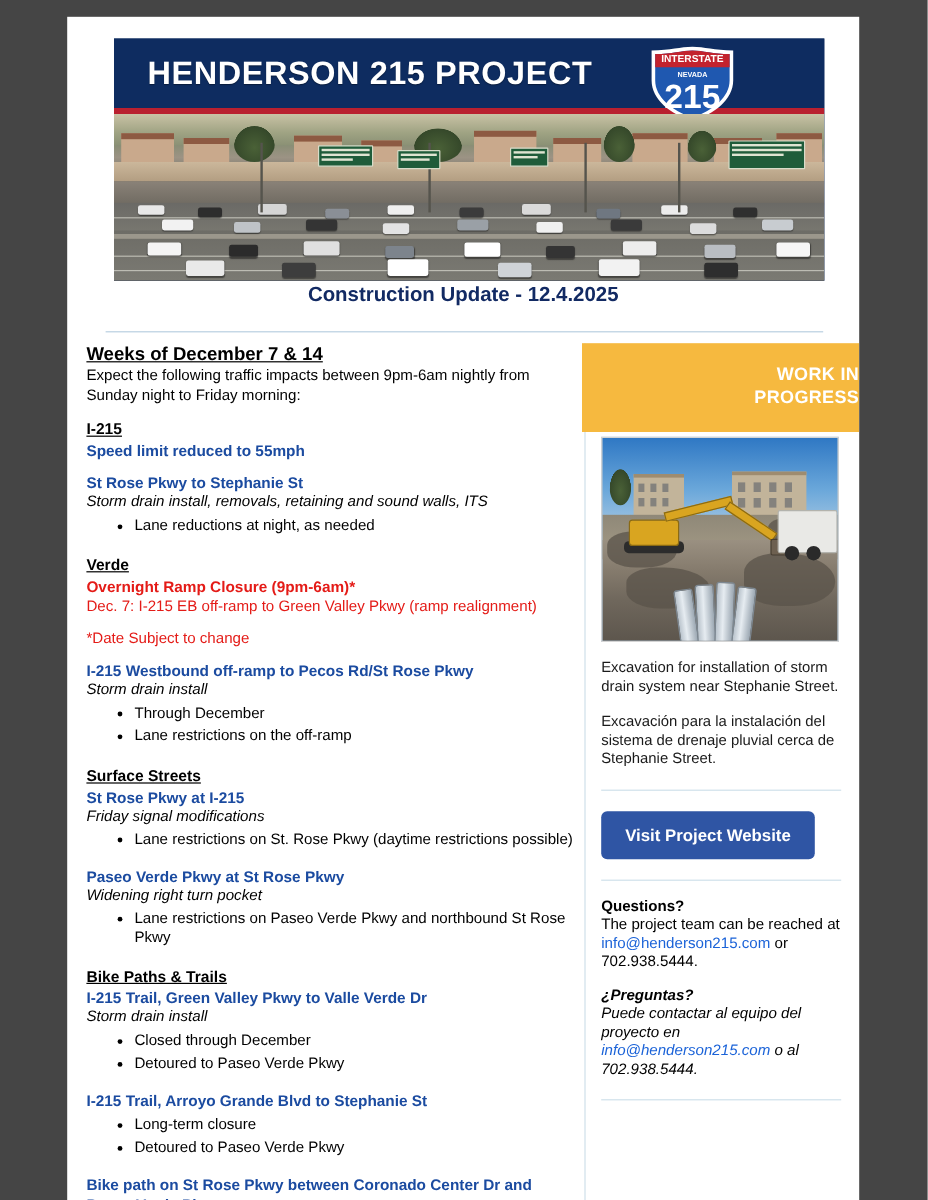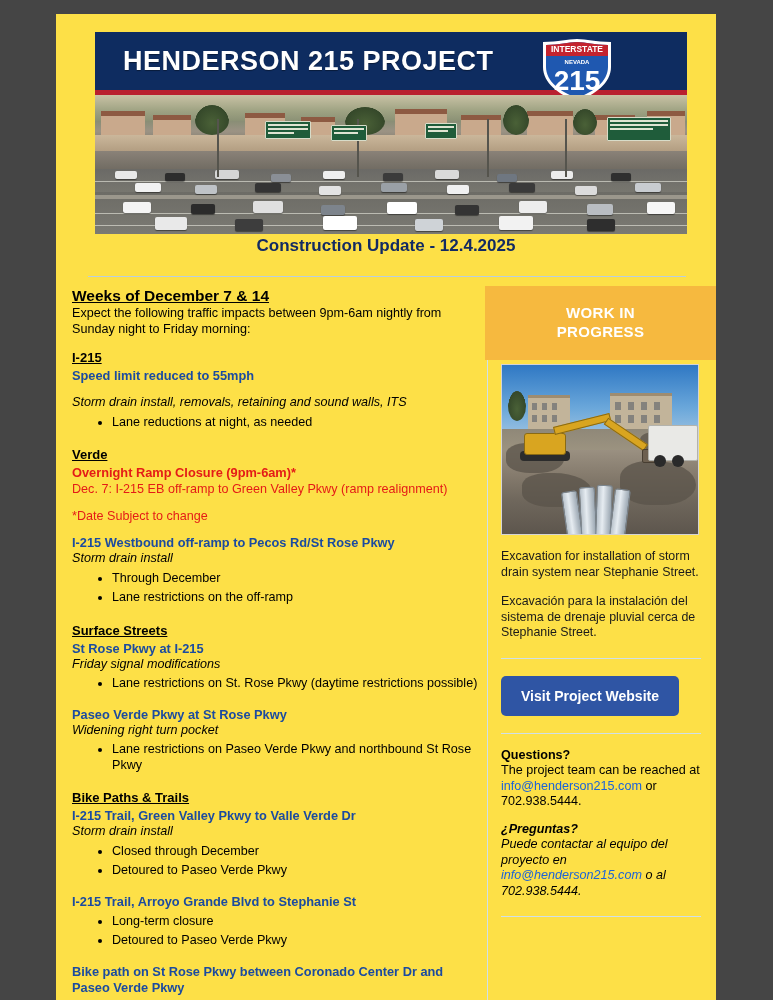--- a/index.html
+++ b/index.html
@@ -12,21 +12,21 @@
     background: #454545;
     font-family: "Liberation Sans", sans-serif;
     overflow: hidden;
   }
   .page {
     position: absolute;
     left: 56px;
     top: 14px;
     width: 660px;
     height: 986px;
-    background: #fde047;
+    background: #ffffff;
     overflow: hidden;
   }
   
   .banner {
     position: absolute;
     left: 39px;
     top: 18px;
     width: 592px;
     height: 202px;
     overflow: hidden;
@@ -219,21 +219,21 @@
   .wip {
     position:absolute;
     left: 429px;
     top: 272px;
     width: 231px;
     height: 74px;
     background: #f6b93f;
     color: #ffffff;
     font-size: 15px;
     font-weight: bold;
-    text-align: center;
+    text-align: right;
     line-height: 19px;
     padding-top: 17px;
     box-sizing: border-box;
     letter-spacing: .3px;
   }
   .side-inner {
     position:absolute;
     left: 445px;
     top: 350px;
     width: 200px;
@@ -462,20 +462,21 @@
 
   <div class="main-col">
     <div class="h-underline">Weeks of December 7 &amp; 14</div>
     <p class="body-text">Expect the following traffic impacts between 9pm-6am nightly from Sunday night to Friday morning:</p>
 
     <div class="gap"></div>
 
     <div class="h-underline blk">I-215</div>
     <p class="blue-head">Speed limit reduced to 55mph</p>
     <div class="gap"></div>
+    <p class="blue-head">St Rose Pkwy to Stephanie St</p>
     <p class="ital">Storm drain install, removals, retaining and sound walls, ITS</p>
     <ul class="bullets">
       <li>Lane reductions at night, as needed</li>
     </ul>
 
     <div class="gap"></div>
 
     <div class="h-underline blk">Verde</div>
     <p class="red-head">Overnight Ramp Closure (9pm-6am)*</p>
     <p class="red-text">Dec. 7: I-215 EB off-ramp to Green Valley Pkwy (ramp realignment)</p>

